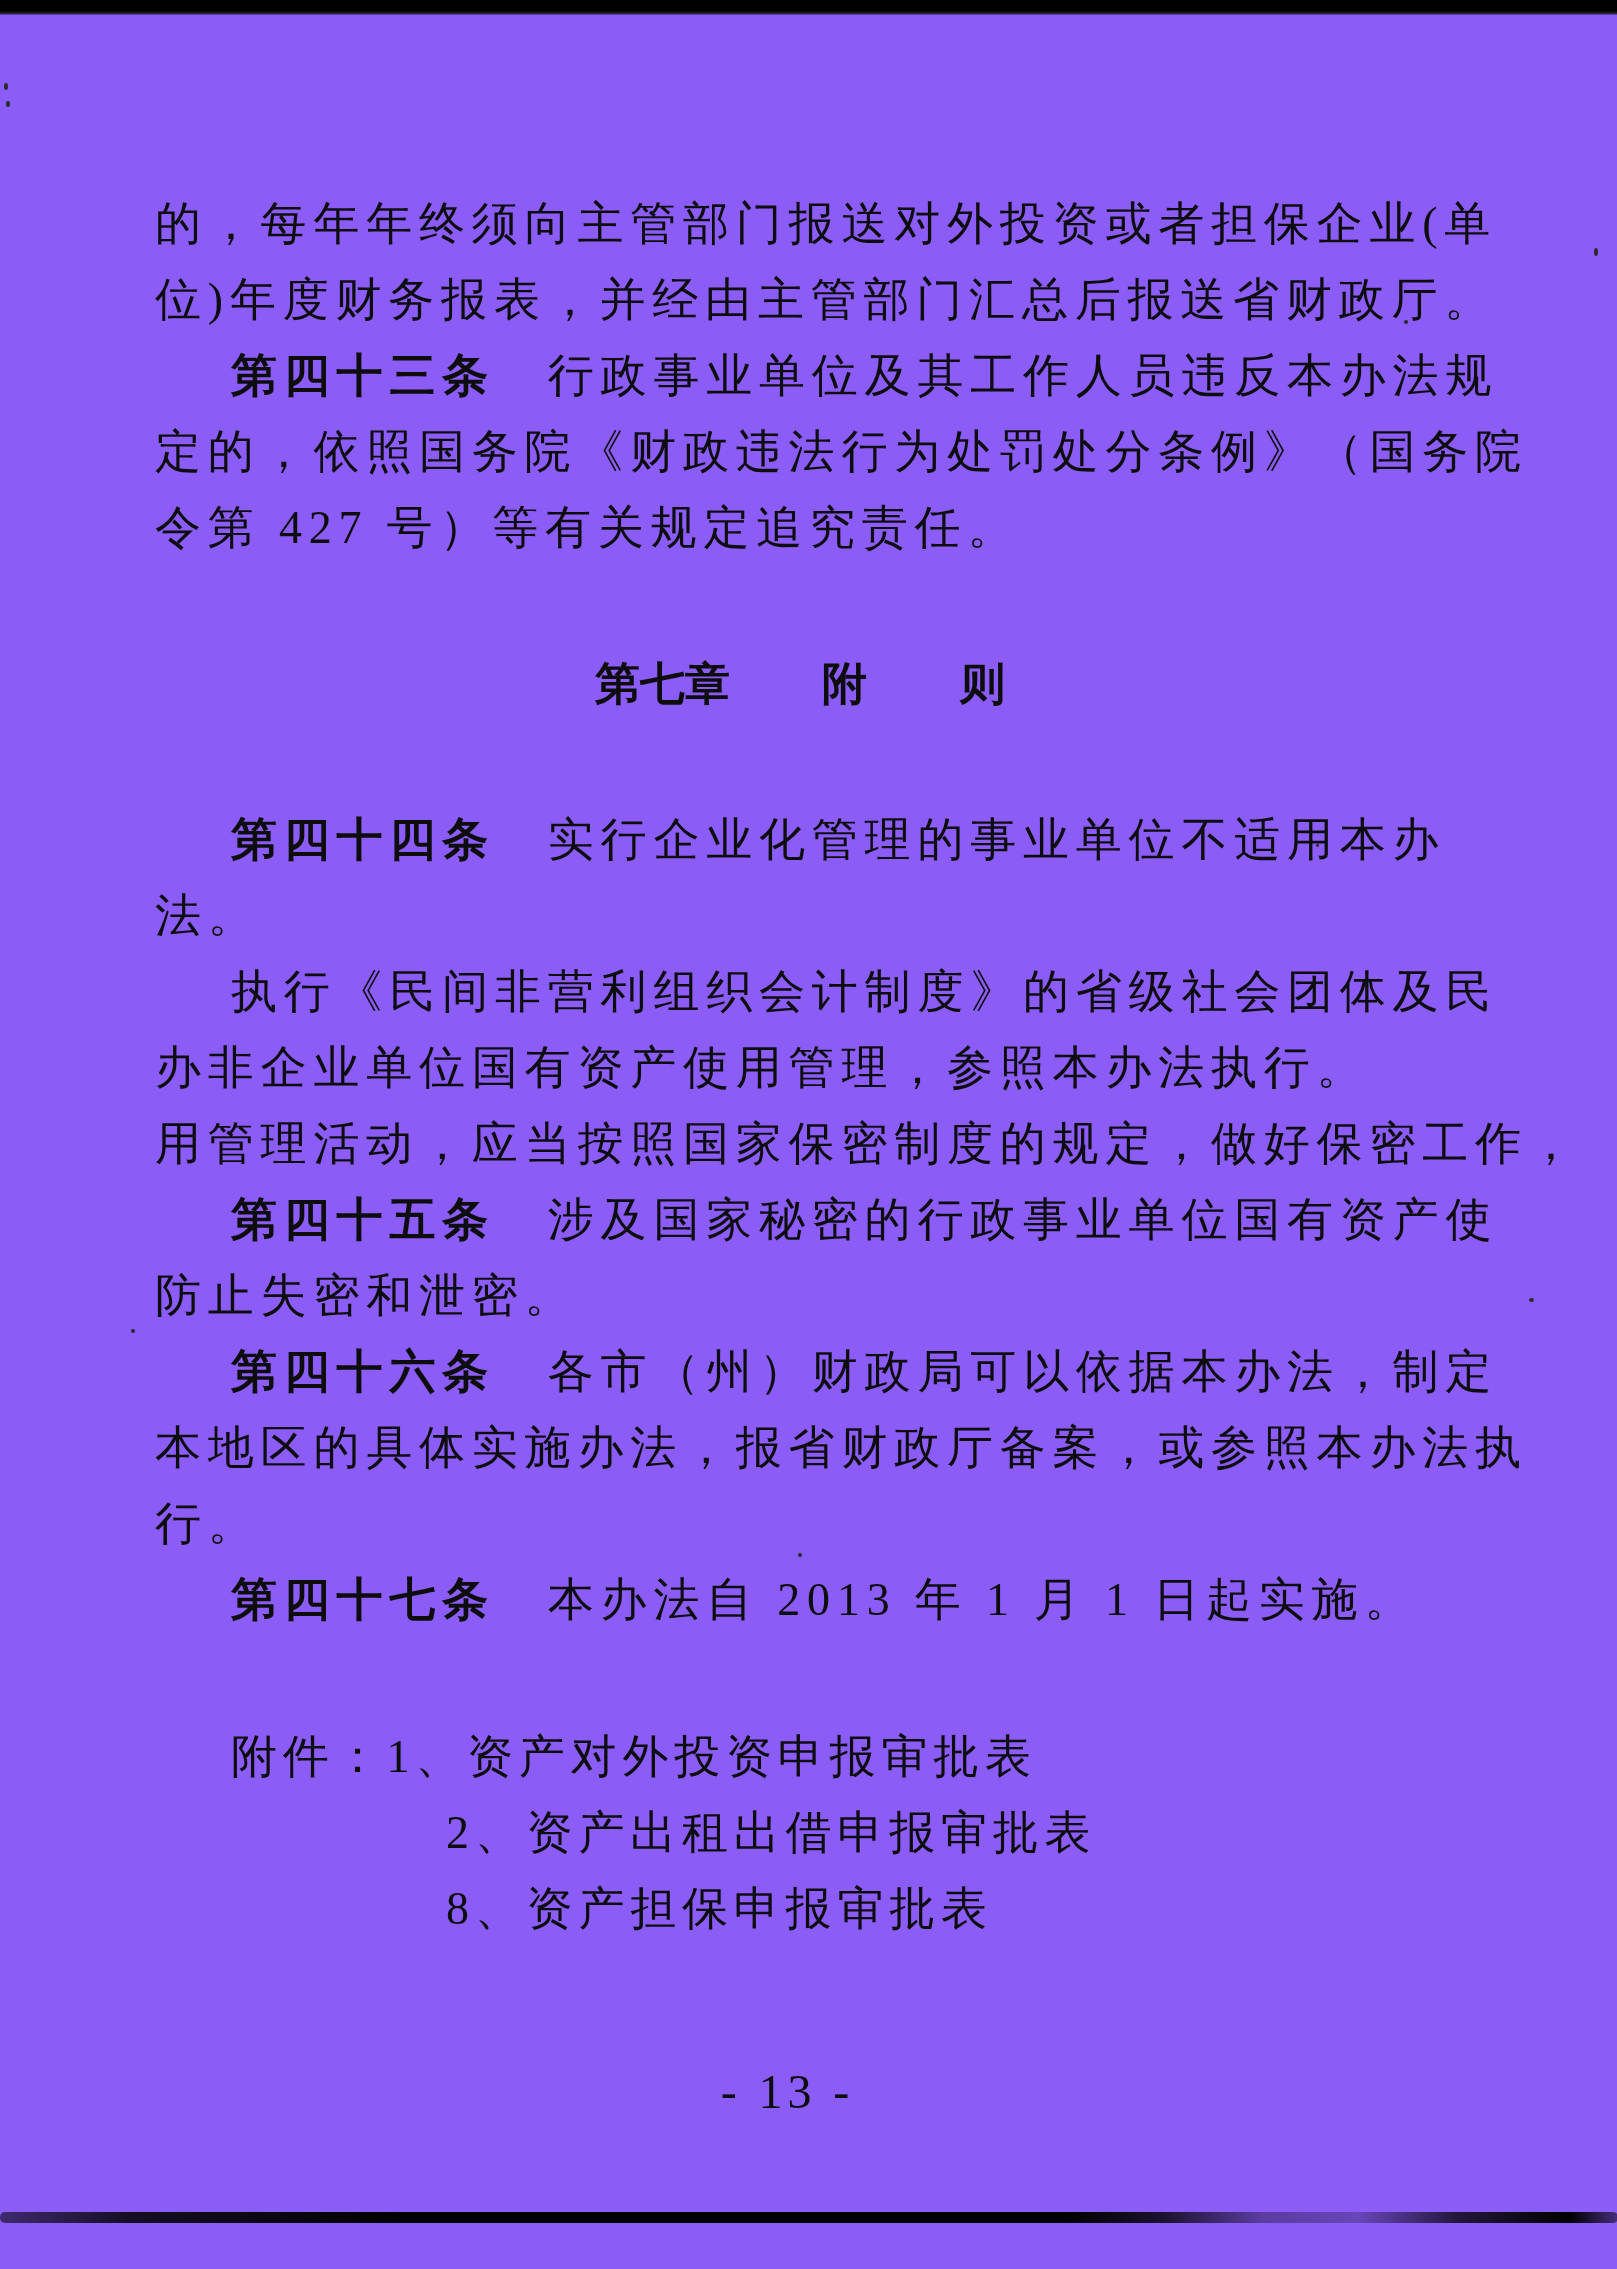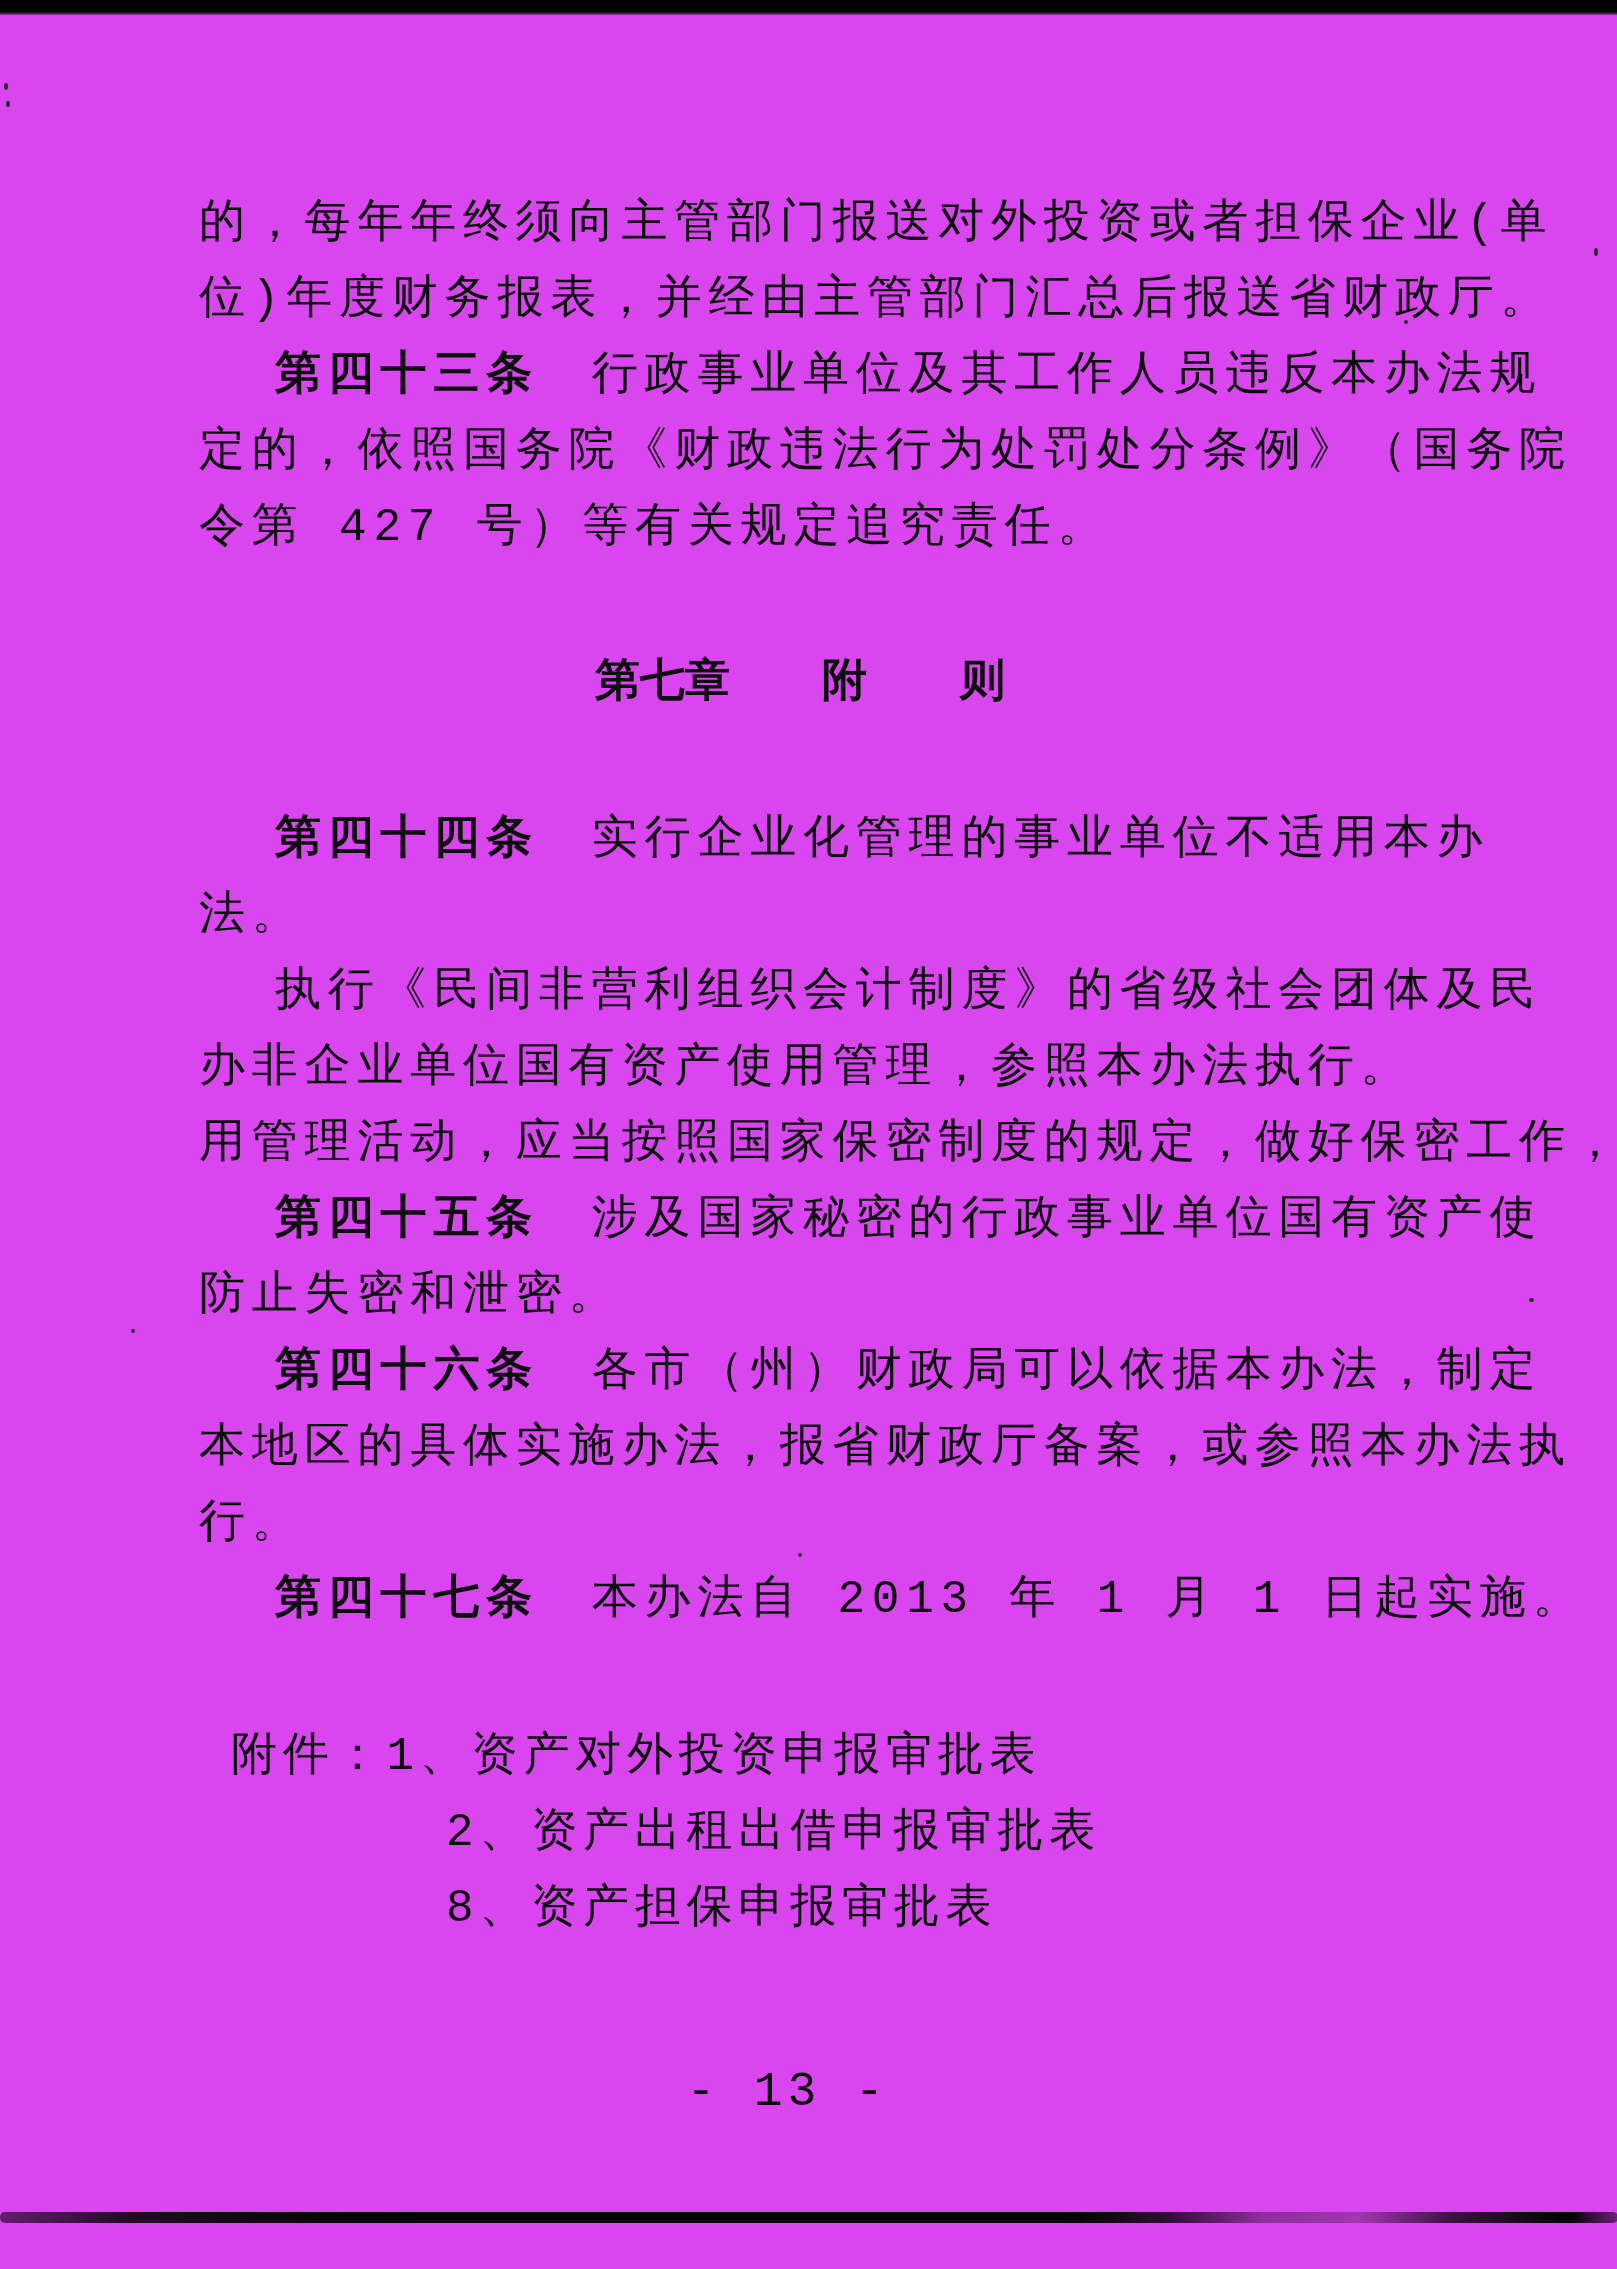--- a/index.html
+++ b/index.html
@@ -4,23 +4,23 @@
 <style>
   html, body {
     margin: 0;
     padding: 0;
     background: #8a8a8a;
   }
   .scan-page {
     position: relative;
     width: 1618px;
     height: 2270px;
-    background: #d946ef;
+    background: #8b5cf6;
     overflow: hidden;
-    font-family: Liberation Mono, monospace;
+    font-family: Liberation Serif, serif;
     color: #0d0d0d;
   }
 
   
   .top-band {
     position: absolute;
     top: 0; left: 0;
     width: 100%;
     height: 14.6px;
     background: linear-gradient(to bottom, #000 0%, #000 72%, #1a1a1a 86%, rgba(0,0,0,0.25) 100%);
@@ -57,21 +57,20 @@
   }
   .text-line {
     height: 76px;
     line-height: 76px;
     font-size: 46px;
     letter-spacing: 6.8px;
     white-space: nowrap;
   }
   .text-line .term {
     font-weight: bold;
-    margin-left: 44px;
   }
   .indent {
     padding-left: 76px;
   }
 
   
   .chapter-heading {
     position: absolute;
     left: 155px;
     top: 646px;

